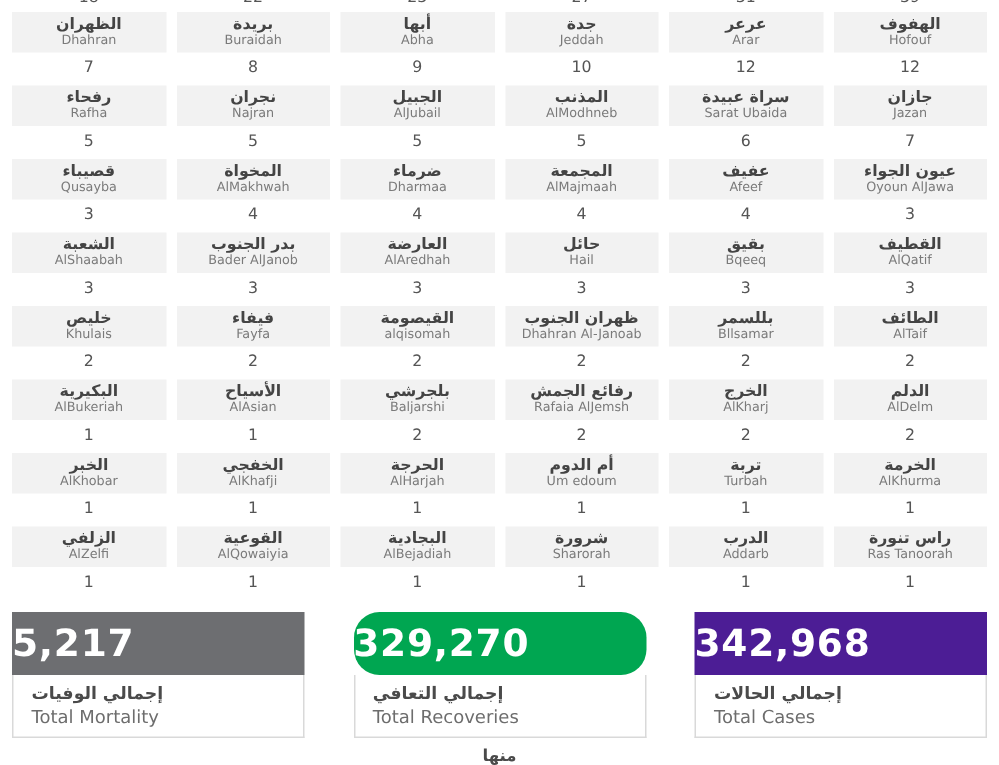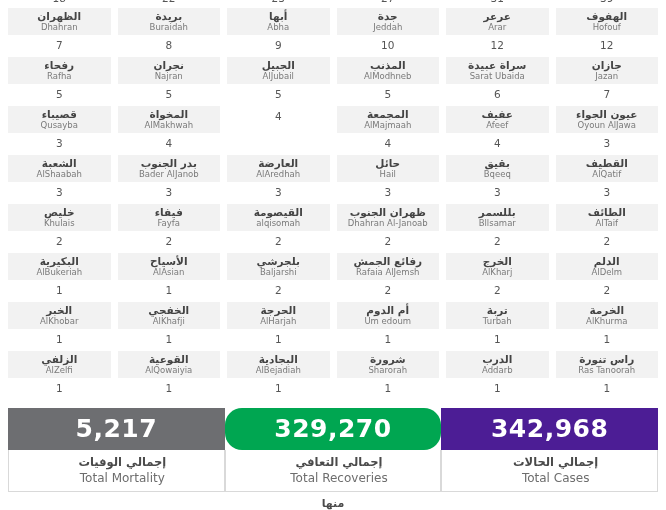--- a/index.html
+++ b/index.html
@@ -69,22 +69,22 @@
   .totals {
     position: absolute;
     left: 8px;
     top: 408px;
     width: 650px;
     display: flex;
     justify-content: space-between;
     direction: rtl;
   }
   .total-card {
-    width: 217px;
-    text-align: center;
+    width: 195px;
+    text-align: left;
   }
   .total-card .value {
     color: #ffffff;
     font-size: 25px;
     font-weight: bold;
     padding: 6px 0 7px 0;
     letter-spacing: 0.5px;
     direction: ltr;
   }
   .total-card .label-wrap {
@@ -238,20 +238,24 @@
       <span class="num">4</span>
     </div>
     <div class="cell">
       <div class="name-box">
         <span class="ar">المجمعة</span>
         <span class="en">AlMajmaah</span>
       </div>
       <span class="num">4</span>
     </div>
     <div class="cell">
+      <div class="name-box">
+        <span class="ar">ضرماء</span>
+        <span class="en">Dharmaa</span>
+      </div>
       <span class="num">4</span>
     </div>
     <div class="cell">
       <div class="name-box">
         <span class="ar">المخواة</span>
         <span class="en">AlMakhwah</span>
       </div>
       <span class="num">4</span>
     </div>
     <div class="cell">

